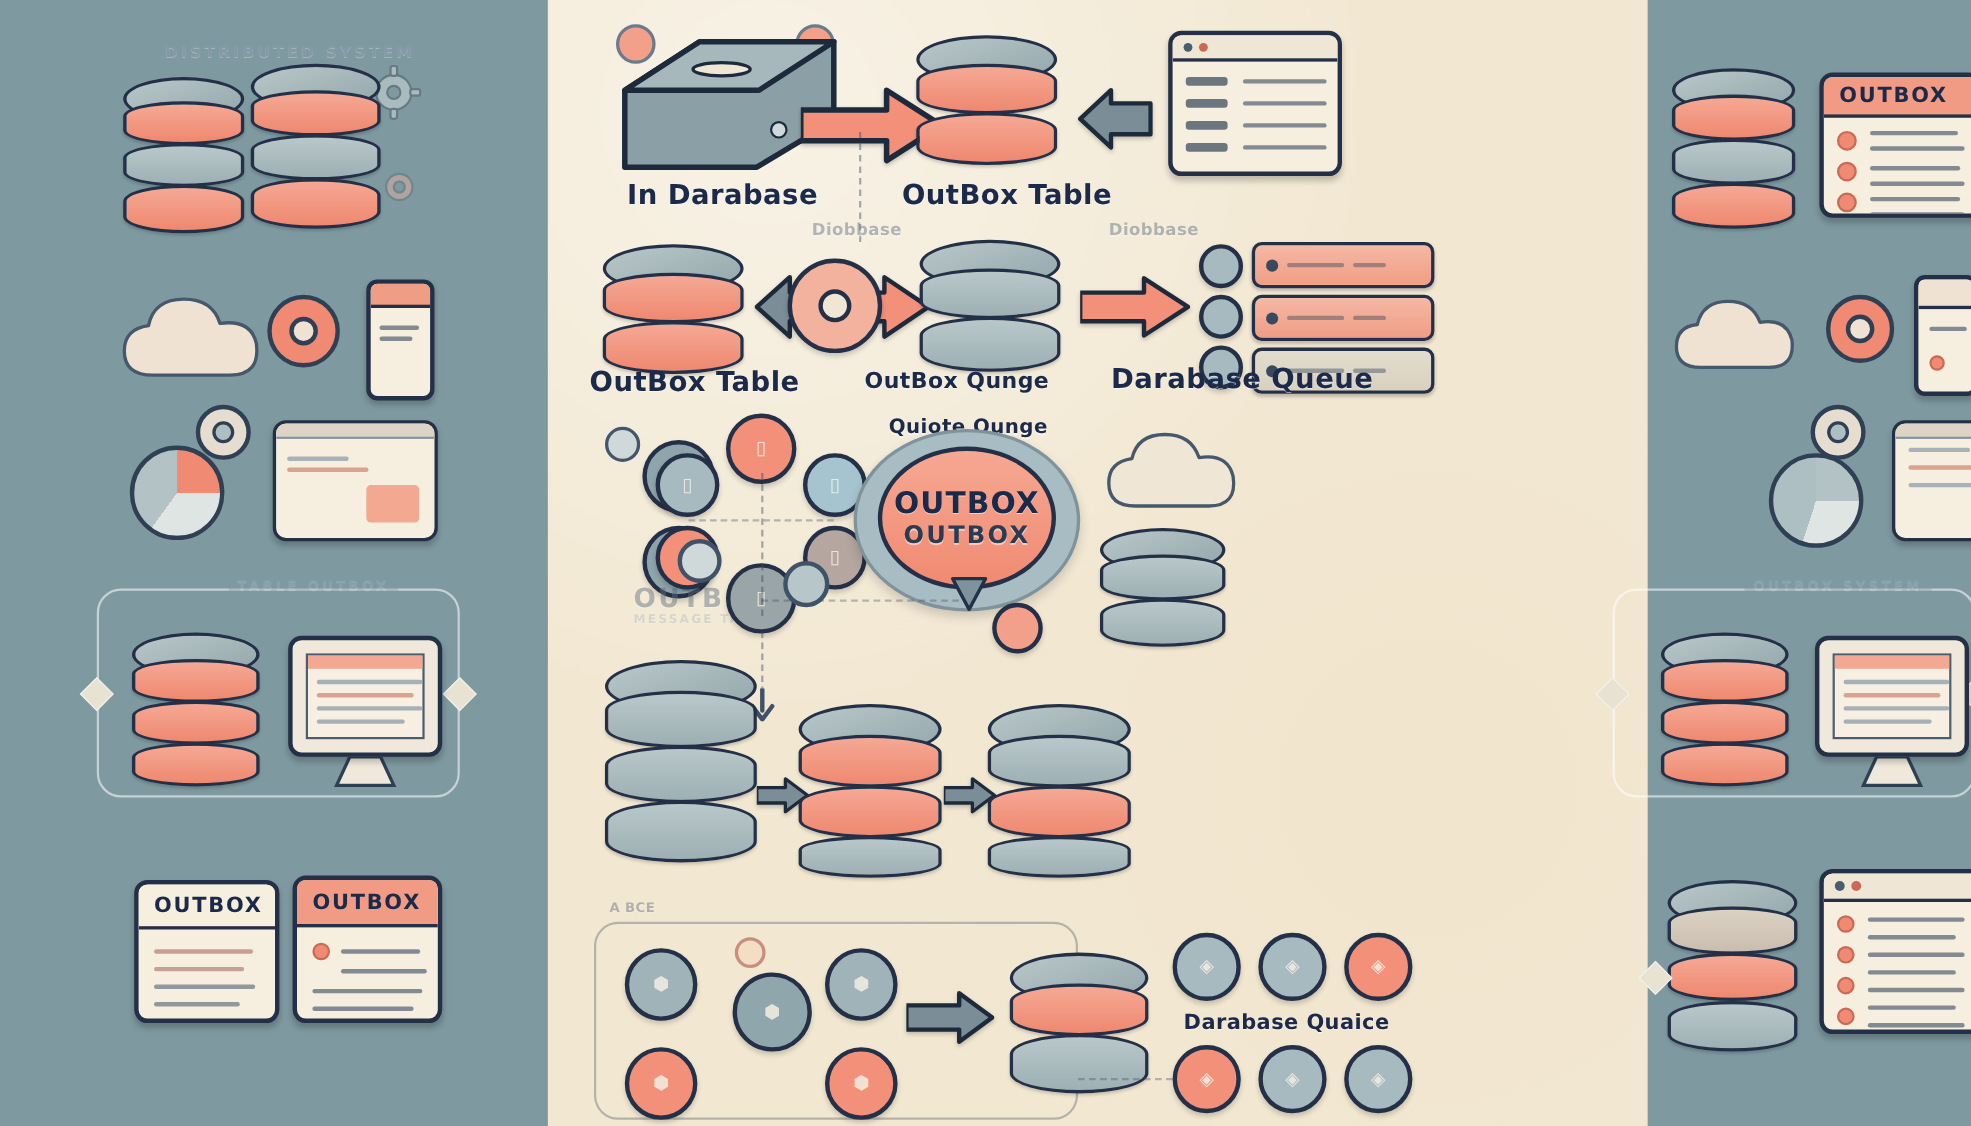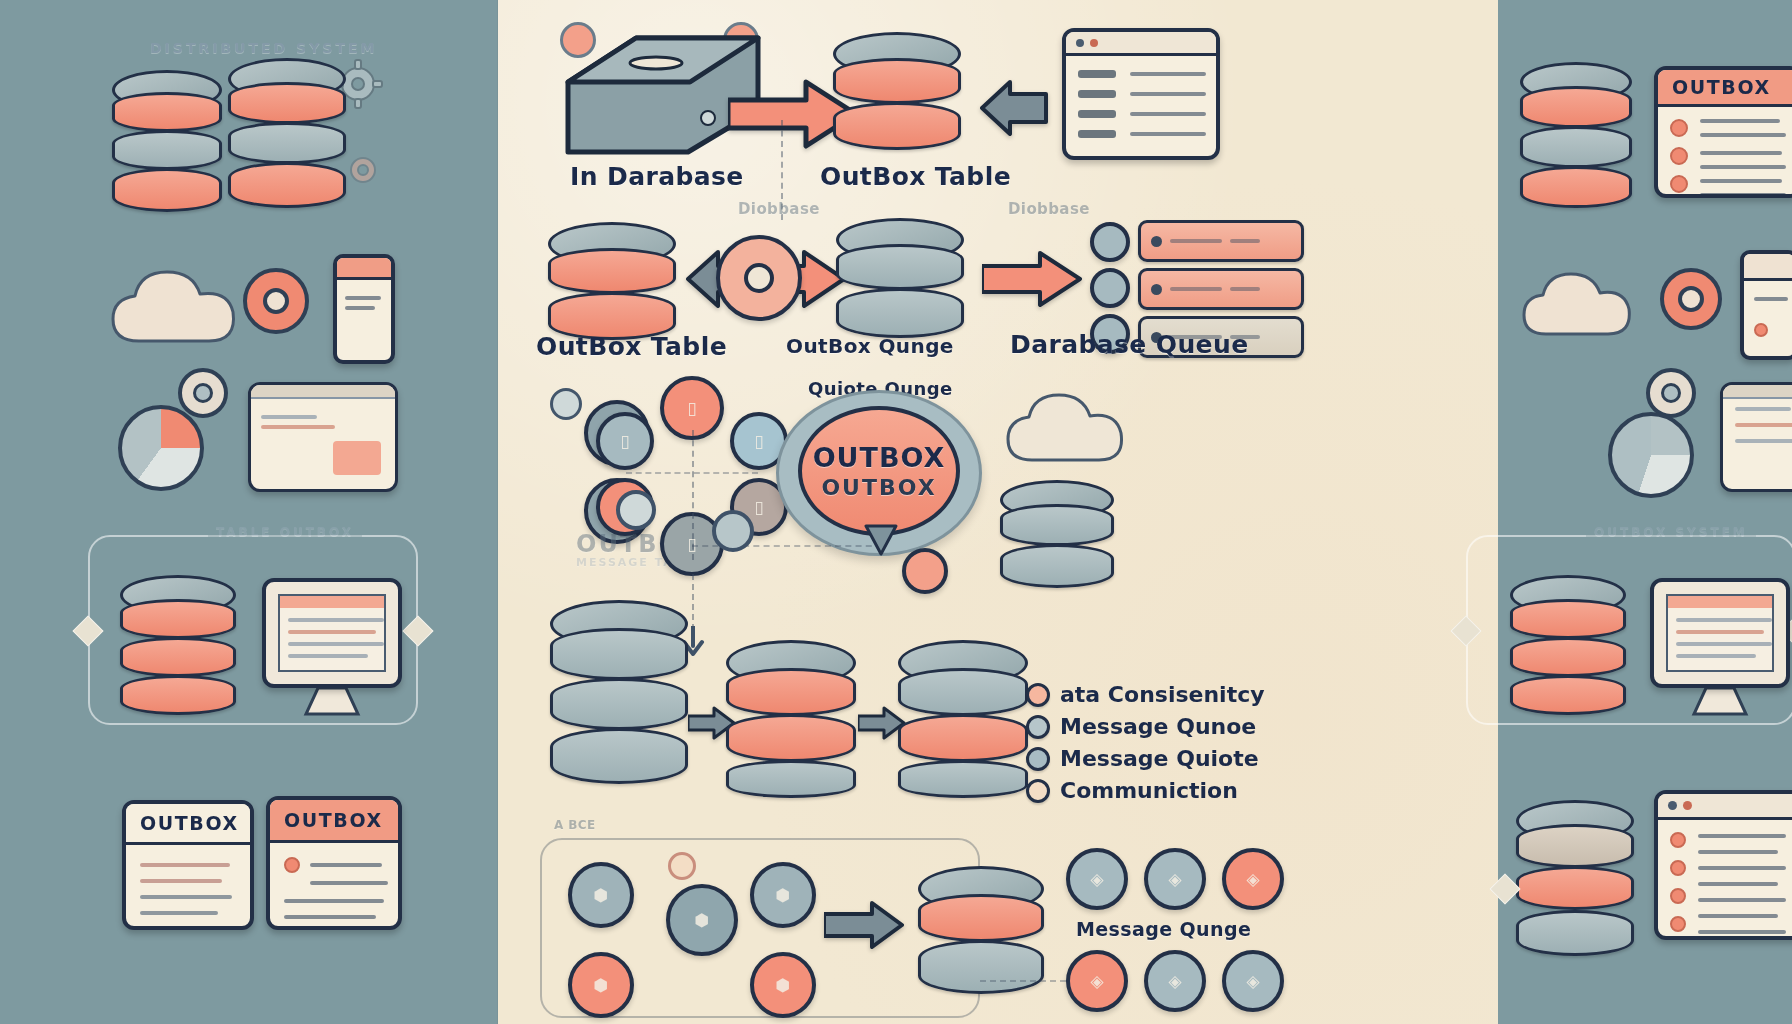--- a/index.html
+++ b/index.html
@@ -474,38 +474,20 @@
       <path d="M0 10 L26 10 L26 2 L46 17 L26 32 L26 24 L0 24 Z" fill="#7b8d96" stroke="#1d2a3c" stroke-width="3" stroke-linejoin="round"></path>
     </svg>
 
     <div class="db" style="left:400px; top:640px; width:130px; height:160px;">
       <div class="top-ell" style="top:0;   height:46px;"></div>
       <div class="band" style="top:28px; height:48px; background:linear-gradient(180deg,#b9c7c9,#9db0b4);"></div>
       <div class="band" style="top:74px; height:48px; background:linear-gradient(180deg,#f5a894,#ef8870);"></div>
       <div class="band" style="top:120px; height:38px; background:linear-gradient(180deg,#b9c7c9,#9db0b4);"></div>
     </div>
 
-    <div id="legend" style="left:528px; top:682px;">
-      <div class="legend-row">
-        <span class="legend-bullet" style="background:#f6b79f;"></span>
-        <span class="legend-text">ata Consisenitcy</span>
-      </div>
-      <div class="legend-row">
-        <span class="legend-bullet" style="background:#b6c6ca;"></span>
-        <span class="legend-text">Message Qunoe</span>
-      </div>
-      <div class="legend-row">
-        <span class="legend-bullet" style="background:#a8bcc3;"></span>
-        <span class="legend-text">Message Quiote</span>
-      </div>
-      <div class="legend-row">
-        <span class="legend-bullet" style="background:#f3ddc5;"></span>
-        <span class="legend-text">Communiction</span>
-      </div>
-    </div>
 
     <div class="frame dark" style="left:42px; top:838px; width:440px; height:180px;"></div>
     <div class="label small ghost-dark" style="left:56px; top:818px; font-size:12px;">A BCE</div>
 
     <div class="node" style="left:70px; top:862px; width:66px; height:66px; background:#9fb3b9;">
         <span class="glyph">⬢</span>
       </div>
     <div class="node" style="left:168px; top:884px; width:72px; height:72px; background:#8fa6ad;">
         <span class="glyph">⬢</span>
       </div>
@@ -533,21 +515,21 @@
     <div class="node" style="left:568px; top:848px; width:62px; height:62px; background:#a6bac0;">
         <span class="glyph">◈</span>
       </div>
     <div class="node" style="left:646px; top:848px; width:62px; height:62px; background:#a6bac0;">
         <span class="glyph">◈</span>
       </div>
     <div class="node" style="left:724px; top:848px; width:62px; height:62px; background:#f3907a;">
         <span class="glyph">◈</span>
       </div>
 
-    <div class="label mid" style="left:578px; top:918px; font-size:19px;">Message Qunge</div>
+    <div class="label mid" style="left:578px; top:918px; font-size:19px;">Darabase Quaice</div>
 
     <div class="node" style="left:568px; top:950px; width:62px; height:62px; background:#f3907a;">
         <span class="glyph">◈</span>
       </div>
     <div class="node" style="left:646px; top:950px; width:62px; height:62px; background:#a6bac0;">
         <span class="glyph">◈</span>
       </div>
     <div class="node" style="left:724px; top:950px; width:62px; height:62px; background:#a6bac0;">
         <span class="glyph">◈</span>
       </div>

